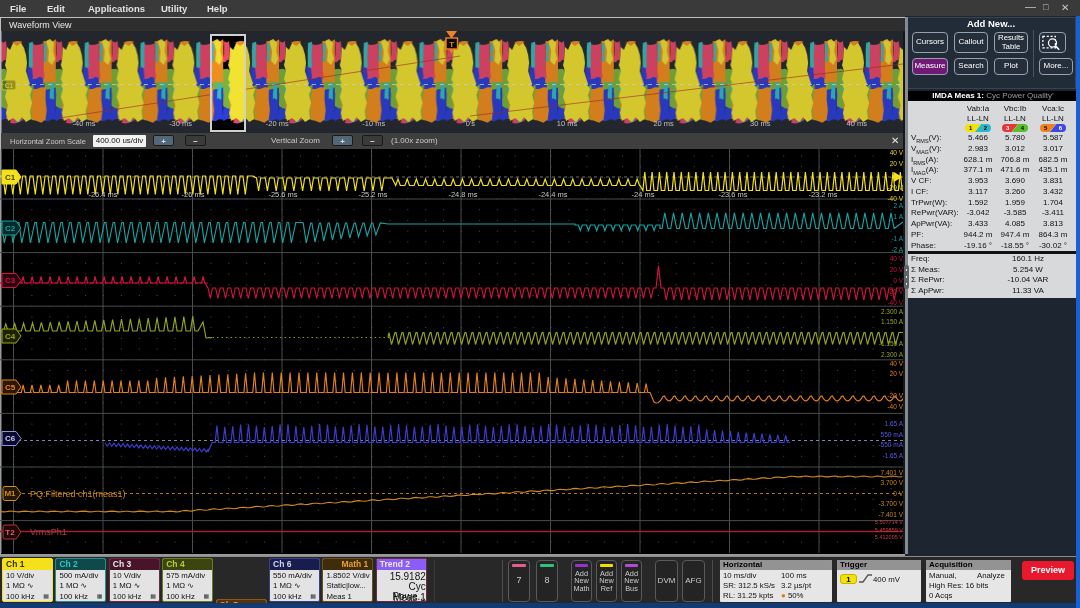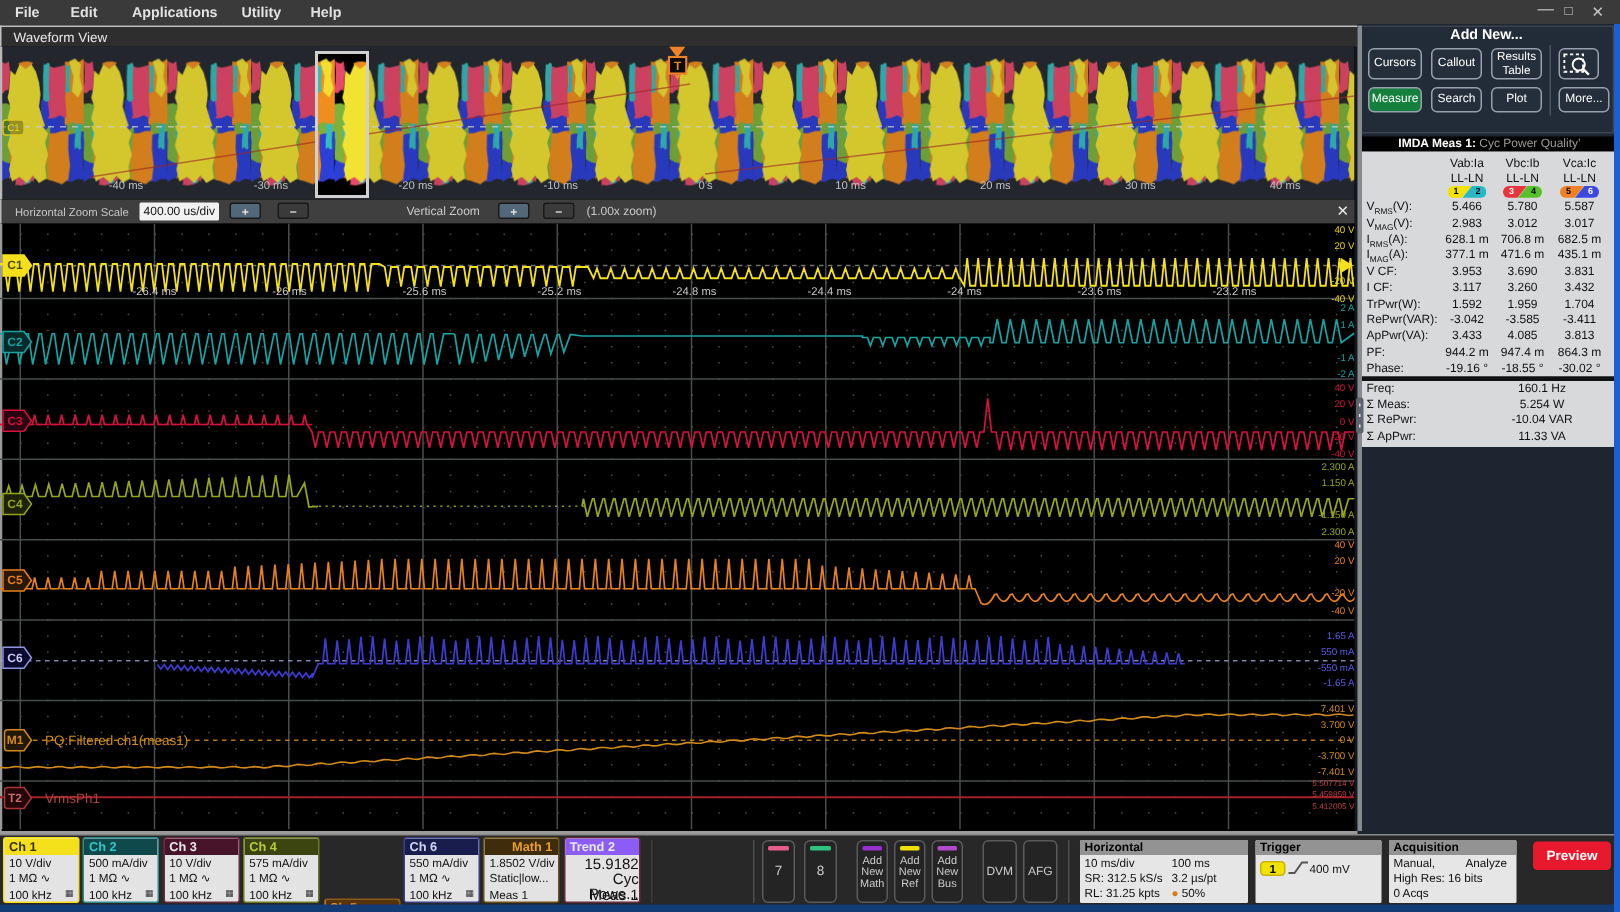--- a/index.html
+++ b/index.html
@@ -200,21 +200,21 @@
 <div style="position:absolute;left:912px;top:32px;width:36px;height:21px;background:#252f3b;border:1px solid #97a1ad;border-radius:4px;color:#fff;display:flex;align-items:center;justify-content:center;text-align:center;font-size:8px;line-height:1.1;">Cursors</div>
 <div style="position:absolute;left:954px;top:32px;width:34px;height:21px;background:#252f3b;border:1px solid #97a1ad;border-radius:4px;color:#fff;display:flex;align-items:center;justify-content:center;text-align:center;font-size:8px;line-height:1.1;">Callout</div>
 <div style="position:absolute;left:994px;top:32px;width:34px;height:21px;background:#252f3b;border:1px solid #97a1ad;border-radius:4px;color:#fff;display:flex;align-items:center;justify-content:center;text-align:center;font-size:7.8px;line-height:1.1;">Results<br>Table</div>
 <div style="position:absolute;left:1039px;top:32px;width:27px;height:21px;background:#252f3b;border:1px solid #97a1ad;border-radius:4px;color:#fff;display:flex;align-items:center;justify-content:center;text-align:center;font-size:8.5px;line-height:1.1;">
       <svg width="26" height="20" viewBox="0 0 26 20">
 <rect x="3" y="3" width="13" height="12" fill="none" stroke="#fff" stroke-width="1.3" stroke-dasharray="2.2,1.8"></rect>
 <circle cx="13" cy="10" r="4.2" fill="none" stroke="#fff" stroke-width="1.3"></circle>
 <line x1="16" y1="13" x2="20" y2="17" stroke="#fff" stroke-width="1.6"></line>
 </svg>
     </div>
-<div style="position:absolute;left:912px;top:58px;width:36px;height:17px;background:#15803d;border:1px solid #97a1ad;border-radius:4px;color:#fff;display:flex;align-items:center;justify-content:center;text-align:center;font-size:8px;line-height:1.1;">Measure</div>
+<div style="position:absolute;left:912px;top:58px;width:36px;height:17px;background:#701a75;border:1px solid #97a1ad;border-radius:4px;color:#fff;display:flex;align-items:center;justify-content:center;text-align:center;font-size:8px;line-height:1.1;">Measure</div>
 <div style="position:absolute;left:954px;top:58px;width:34px;height:17px;background:#252f3b;border:1px solid #97a1ad;border-radius:4px;color:#fff;display:flex;align-items:center;justify-content:center;text-align:center;font-size:8px;line-height:1.1;">Search</div>
 <div style="position:absolute;left:994px;top:58px;width:34px;height:17px;background:#252f3b;border:1px solid #97a1ad;border-radius:4px;color:#fff;display:flex;align-items:center;justify-content:center;text-align:center;font-size:8px;line-height:1.1;">Plot</div>
 <div style="position:absolute;left:1039px;top:58px;width:34px;height:17px;background:#252f3b;border:1px solid #97a1ad;border-radius:4px;color:#fff;display:flex;align-items:center;justify-content:center;text-align:center;font-size:8px;line-height:1.1;">More...</div>
 <div style="position:absolute;left:1033px;top:30px;width:1px;height:47px;background:#4a545e;"></div>
 <div style="position:absolute;left:906px;top:91px;width:171px;height:10px;background:#000000;color:#fff;font-size:8px;line-height:10px;padding-left:3px;white-space:nowrap;text-align:center;"><b>IMDA Meas 1:</b> <span style="color:#9a9a9a">Cyc Power Quality’</span></div>
 <div style="position:absolute;left:906px;top:101px;width:171px;height:150px;background:#d7d9da;"></div>
 <div style="position:absolute;left:906px;top:253px;width:171px;height:45px;background:#d7d9da;"></div>
 <div class="trow" style="top:104px;font-weight:normal;">
       <span class="tc tc1">Vab:Ia</span>
       <span class="tc tc2">Vbc:Ib</span>

